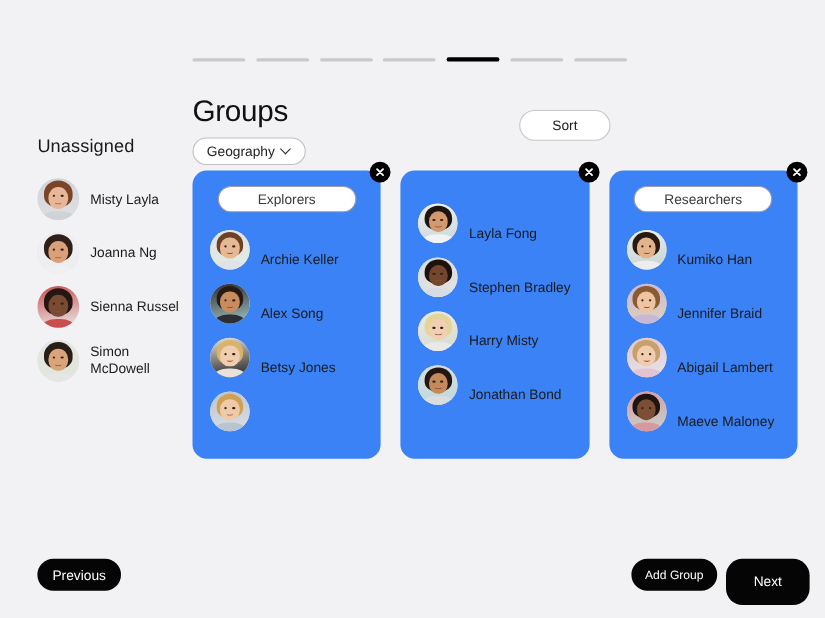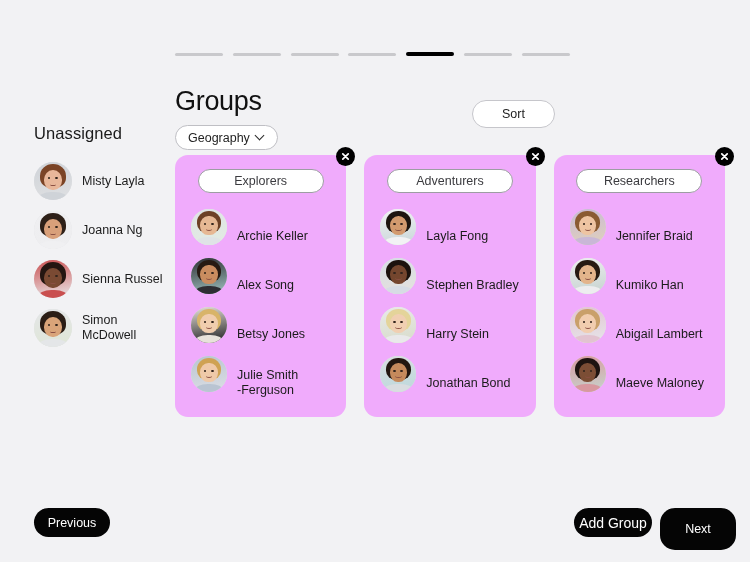--- a/index.html
+++ b/index.html
@@ -139,21 +139,21 @@
     left: 175px;
     top: 155px;
     width: 550px;
     height: 262px;
     display: flex;
     gap: 18px;
   }
   .group-card {
     position: relative;
     width: 172px;
-    background: #f0abfc;
+    background: #3b82f6;
     border-radius: 13px;
     box-sizing: border-box;
     padding: 14px 0 0 0;
   }
   .group-name-pill {
     display: block;
     margin: 0 auto;
     width: 126px;
     height: 24px;
     border: 1px solid #9d9da3;
@@ -283,21 +283,21 @@
     position: absolute;
     left: 574px;
     top: 508px;
     width: 78px;
     height: 29px;
     border-radius: 15px;
     background: #050505;
     color: #ffffff;
     border: none;
     font-family: "Liberation Sans", sans-serif;
-    font-size: 14px;
+    font-size: 11px;
     cursor: pointer;
     padding: 0;
   }
   #next-button {
     position: absolute;
     left: 660px;
     top: 508px;
     width: 76px;
     height: 42px;
     border-radius: 15px;
@@ -435,32 +435,29 @@
         <li class="member-row">
           <div class="avatar">
             <span class="bg" style="background:linear-gradient(170deg,#b9c4d2 0%,#dcdfe4 100%)"></span>
             <span class="body" style="background:#b9c4d2"></span>
             <span class="hair" style="background:#cfa253"></span>
             <span class="face" style="background:#efc9a8"></span>
             <span class="eye l"></span>
             <span class="eye r"></span>
             <span class="smile"></span>
           </div>
-          <span class="person-name">Julie Smith
--Ferguson</span>
         </li>
       </ul>
     </div>
     <div class="group-card">
       <button class="card-close-btn">
         <svg width="9" height="9" viewBox="0 0 10 10">
           <path d="M2 2 L8 8 M8 2 L2 8" stroke="#ffffff" stroke-width="1.9" stroke-linecap="round"></path>
         </svg>
       </button>
-      <input class="group-name-pill" type="text" value="Adventurers" style="">
       <ul class="member-list">
         <li class="member-row">
           <div class="avatar">
             <span class="bg" style="background:linear-gradient(170deg,#f2f2f4 0%,#c8d6d8 100%)"></span>
             <span class="body" style="background:#f2f2f4"></span>
             <span class="hair" style="background:#1d1510"></span>
             <span class="face" style="background:#d29a6e"></span>
             <span class="eye l"></span>
             <span class="eye r"></span>
             <span class="smile"></span>
@@ -482,21 +479,21 @@
         <li class="member-row">
           <div class="avatar">
             <span class="bg" style="background:linear-gradient(170deg,#e9e9ea 0%,#d7dcc9 100%)"></span>
             <span class="body" style="background:#e9e9ea"></span>
             <span class="hair" style="background:#e4d49a"></span>
             <span class="face" style="background:#f0cfb2"></span>
             <span class="eye l"></span>
             <span class="eye r"></span>
             <span class="smile"></span>
           </div>
-          <span class="person-name">Harry Stein</span>
+          <span class="person-name">Harry Misty</span>
         </li>
         <li class="member-row">
           <div class="avatar">
             <span class="bg" style="background:linear-gradient(170deg,#d9dde0 0%,#bcd9dc 100%)"></span>
             <span class="body" style="background:#d9dde0"></span>
             <span class="hair" style="background:#221710"></span>
             <span class="face" style="background:#c58a5c"></span>
             <span class="eye l"></span>
             <span class="eye r"></span>
             <span class="smile"></span>
@@ -508,44 +505,44 @@
     <div class="group-card">
       <button class="card-close-btn">
         <svg width="9" height="9" viewBox="0 0 10 10">
           <path d="M2 2 L8 8 M8 2 L2 8" stroke="#ffffff" stroke-width="1.9" stroke-linecap="round"></path>
         </svg>
       </button>
       <input class="group-name-pill" type="text" value="Researchers" style="">
       <ul class="member-list">
         <li class="member-row">
           <div class="avatar">
+            <span class="bg" style="background:linear-gradient(170deg,#ededef 0%,#c5d3cf 100%)"></span>
+            <span class="body" style="background:#ededef"></span>
+            <span class="hair" style="background:#261a12"></span>
+            <span class="face" style="background:#e3b48b"></span>
+            <span class="eye l"></span>
+            <span class="eye r"></span>
+            <span class="smile"></span>
+          </div>
+          <span class="person-name">Kumiko Han</span>
+        </li>
+        <li class="member-row">
+          <div class="avatar">
             <span class="bg" style="background:linear-gradient(170deg,#c9b7d6 0%,#e0d2bb 100%)"></span>
             <span class="body" style="background:#c9b7d6"></span>
             <span class="hair" style="background:#8a5b32"></span>
             <span class="face" style="background:#eec4a2"></span>
             <span class="eye l"></span>
             <span class="eye r"></span>
             <span class="smile"></span>
           </div>
           <span class="person-name">Jennifer Braid</span>
         </li>
         <li class="member-row">
           <div class="avatar">
-            <span class="bg" style="background:linear-gradient(170deg,#ededef 0%,#c5d3cf 100%)"></span>
-            <span class="body" style="background:#ededef"></span>
-            <span class="hair" style="background:#261a12"></span>
-            <span class="face" style="background:#e3b48b"></span>
-            <span class="eye l"></span>
-            <span class="eye r"></span>
-            <span class="smile"></span>
-          </div>
-          <span class="person-name">Kumiko Han</span>
-        </li>
-        <li class="member-row">
-          <div class="avatar">
             <span class="bg" style="background:linear-gradient(170deg,#e2c3d0 0%,#e6e6ea 100%)"></span>
             <span class="body" style="background:#e2c3d0"></span>
             <span class="hair" style="background:#c9a06a"></span>
             <span class="face" style="background:#f1cdaf"></span>
             <span class="eye l"></span>
             <span class="eye r"></span>
             <span class="smile"></span>
           </div>
           <span class="person-name">Abigail Lambert</span>
         </li>

